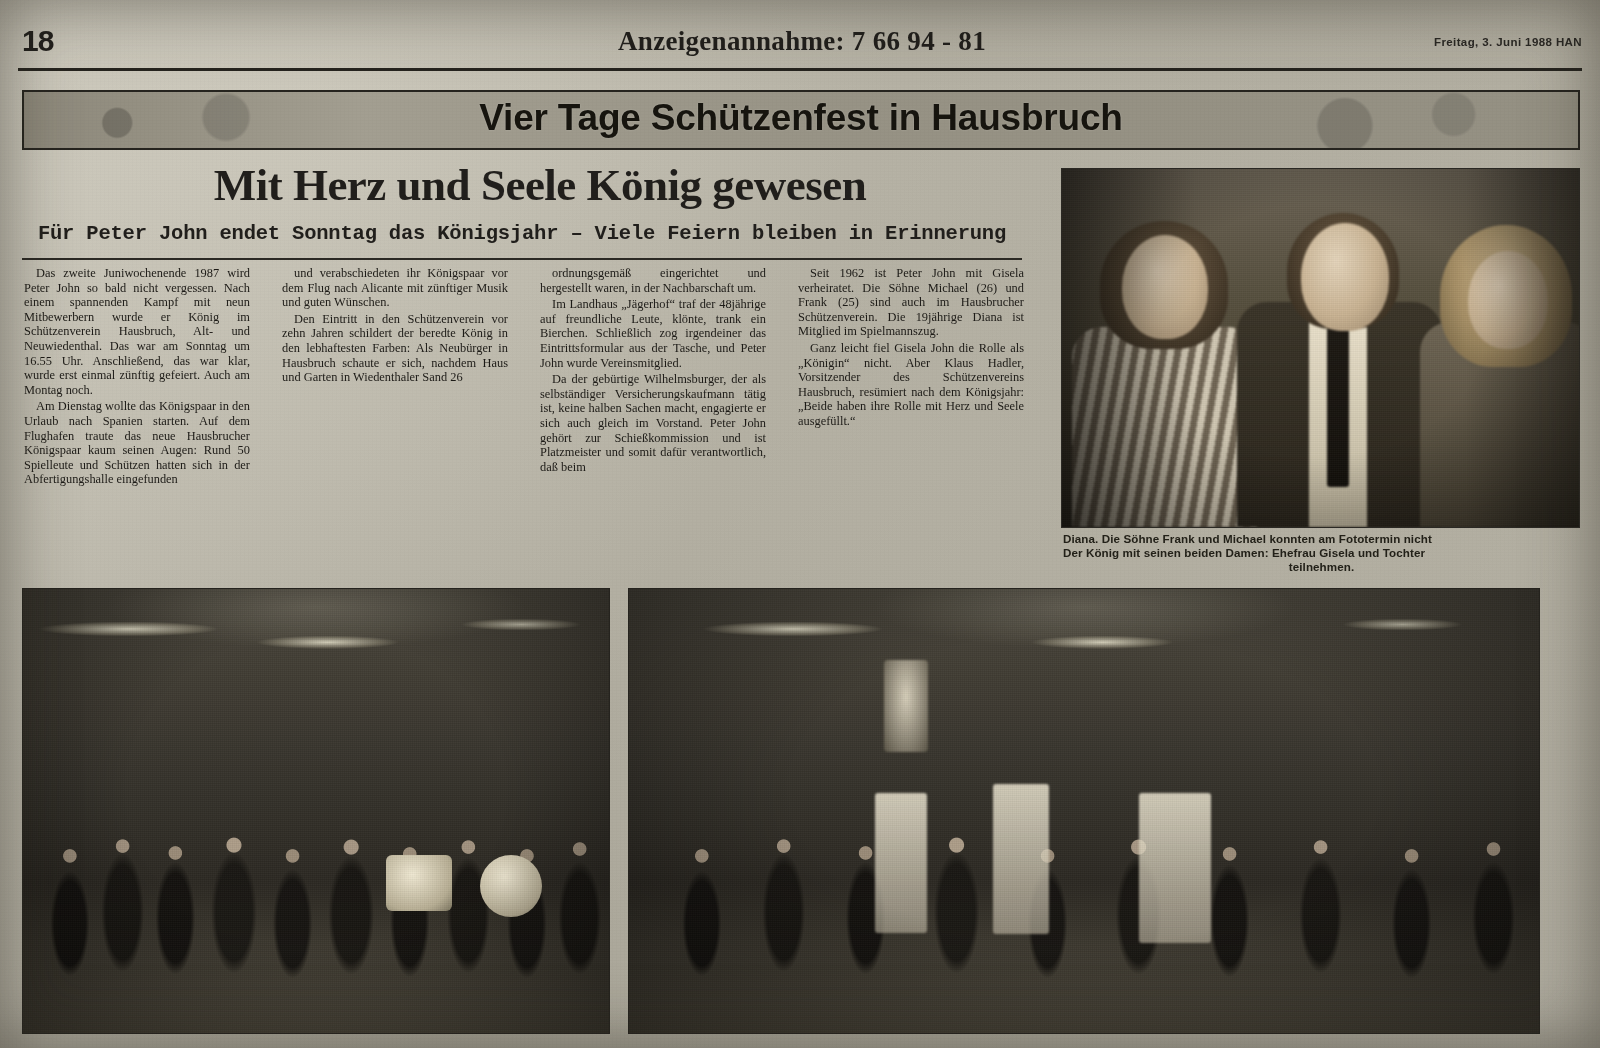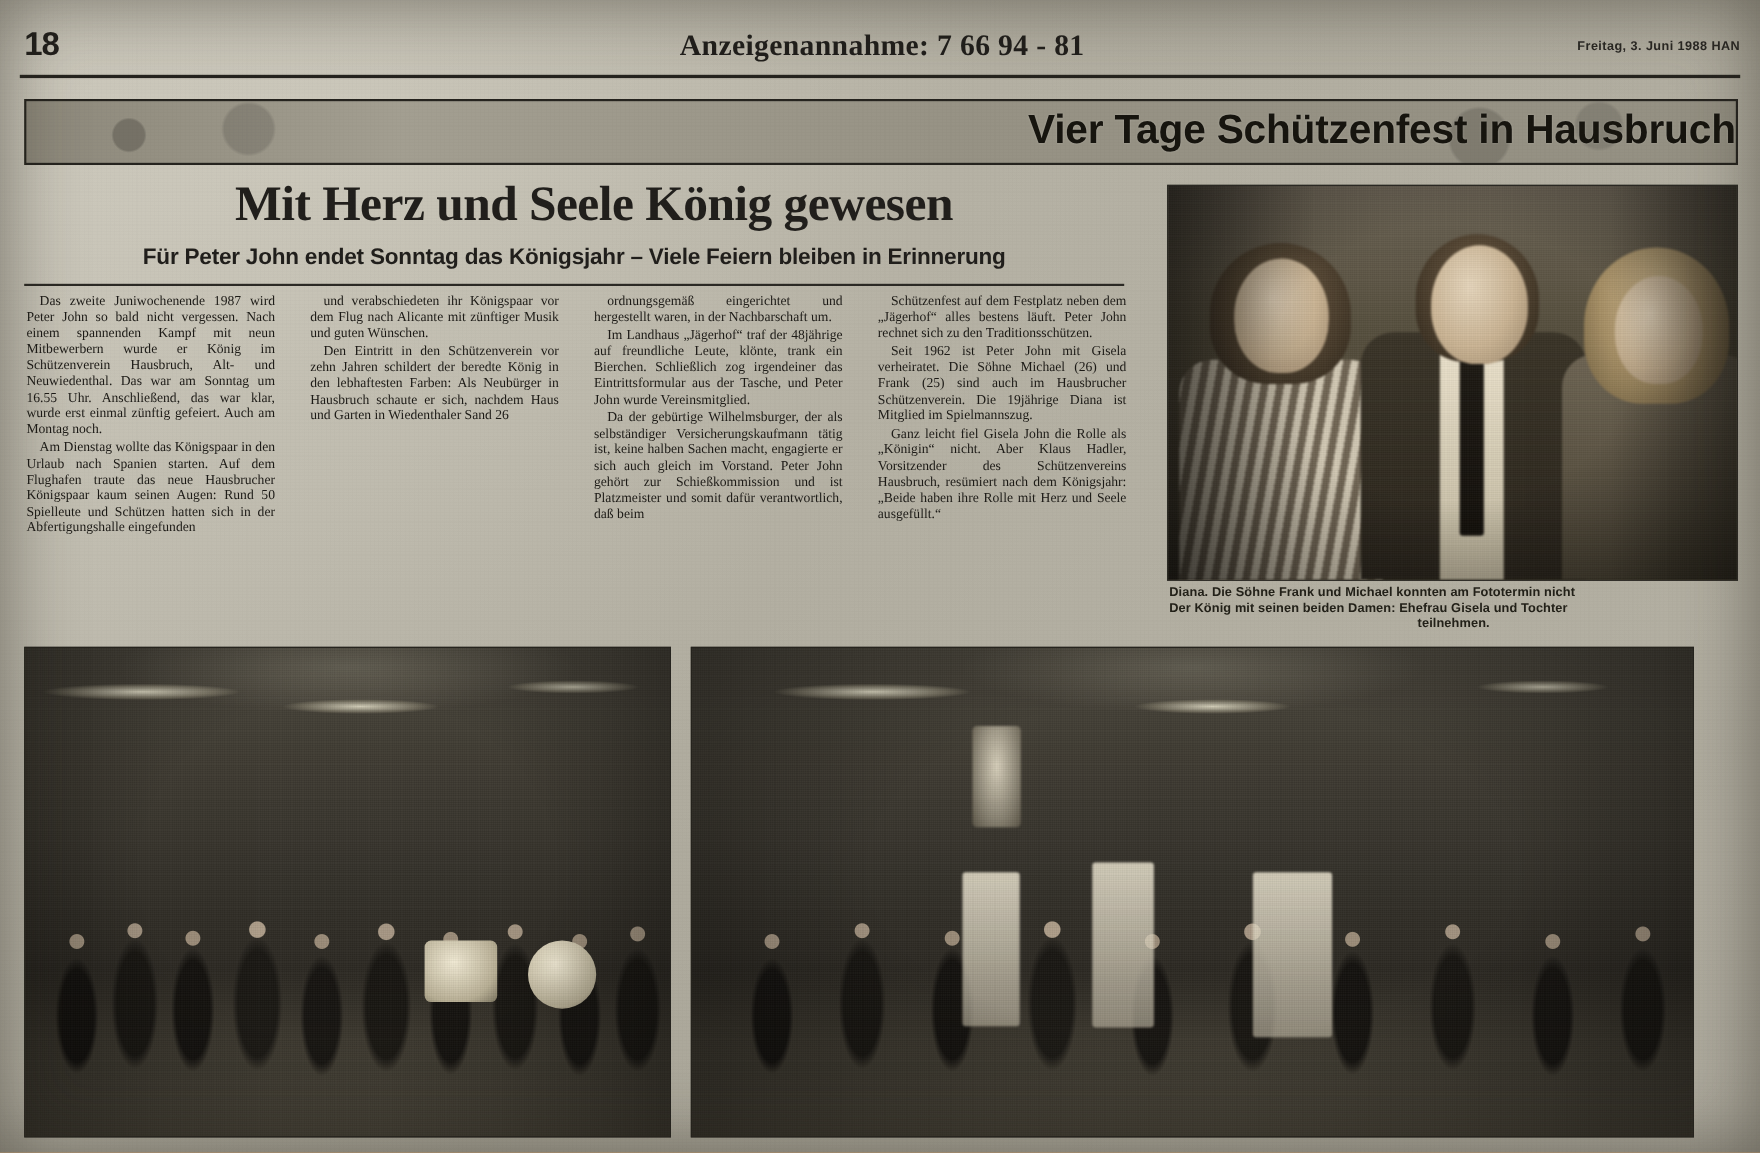--- a/index.html
+++ b/index.html
@@ -89,21 +89,21 @@
     inset: 0;
     opacity: .5;
     background:
       radial-gradient(circle at 6% 55%, rgba(40,38,34,.55) 0 14px, rgba(0,0,0,0) 16px),
       radial-gradient(circle at 13% 45%, rgba(40,38,34,.35) 0 22px, rgba(0,0,0,0) 25px),
       radial-gradient(circle at 85% 60%, rgba(40,38,34,.40) 0 26px, rgba(0,0,0,0) 29px),
       radial-gradient(circle at 92% 40%, rgba(40,38,34,.30) 0 20px, rgba(0,0,0,0) 23px);
   }
   .banner-title {
     position: relative;
-    text-align: right;
+    text-align: center;
     font-family: "Liberation Sans", sans-serif;
     font-weight: bold;
     font-size: 37px;
     line-height: 52px;
     letter-spacing: -.2px;
     color: #17150f;
     text-shadow: 0 0 2px rgba(255,255,255,.25);
   }
 
   
@@ -113,21 +113,21 @@
     font-family: "Liberation Serif", serif;
     font-weight: bold;
     font-size: 45px;
     line-height: 50px;
     letter-spacing: -.5px;
     text-align: center;
   }
   .subhead {
     position: absolute;
     left: 22px; top: 222px; width: 1000px;
-    font-family: Liberation Sans, sans-serif;
+    font-family: Liberation Mono, monospace;
     font-weight: bold;
     font-size: 20.5px;
     line-height: 24px;
     letter-spacing: -.2px;
     text-align: center;
   }
   .rule-under-head {
     position: absolute;
     left: 22px; top: 258px; width: 1000px;
     height: 2px;
@@ -331,21 +331,20 @@
     <div class="col">
       <p class="first">und verabschiedeten ihr Königspaar vor dem Flug nach Alicante mit zünftiger Musik und guten Wünschen.</p>
       <p>Den Eintritt in den Schützenverein vor zehn Jahren schildert der beredte König in den lebhaftesten Farben: Als Neubürger in Hausbruch schaute er sich, nachdem Haus und Garten in Wiedenthaler Sand 26</p>
     </div>
     <div class="col">
       <p class="first">ordnungsgemäß eingerichtet und hergestellt waren, in der Nachbarschaft um.</p>
       <p>Im Landhaus „Jägerhof“ traf der 48jährige auf freundliche Leute, klönte, trank ein Bierchen. Schließlich zog irgendeiner das Eintrittsformular aus der Tasche, und Peter John wurde Vereinsmitglied.</p>
       <p>Da der gebürtige Wilhelmsburger, der als selbständiger Versicherungskaufmann tätig ist, keine halben Sachen macht, engagierte er sich auch gleich im Vorstand. Peter John gehört zur Schießkommission und ist Platzmeister und somit dafür verantwortlich, daß beim</p>
     </div>
     <div class="col">
-      <p class="first">Schützenfest auf dem Festplatz neben dem „Jägerhof“ alles bestens läuft. Peter John rechnet sich zu den Traditionsschützen.</p>
       <p>Seit 1962 ist Peter John mit Gisela verheiratet. Die Söhne Michael (26) und Frank (25) sind auch im Hausbrucher Schützenverein. Die 19jährige Diana ist Mitglied im Spielmannszug.</p>
       <p>Ganz leicht fiel Gisela John die Rolle als „Königin“ nicht. Aber Klaus Hadler, Vorsitzender des Schützenvereins Hausbruch, resümiert nach dem Königsjahr: „Beide haben ihre Rolle mit Herz und Seele ausgefüllt.“</p>
     </div>
   </div>
 
   <div class="photo-top">
     <div class="por-bg"></div>
 
     <div class="por-person" style="left:10px; width:185px; height:300px;">
       <div class="por-body" style="left:0; bottom:0; width:185px; height:200px;

